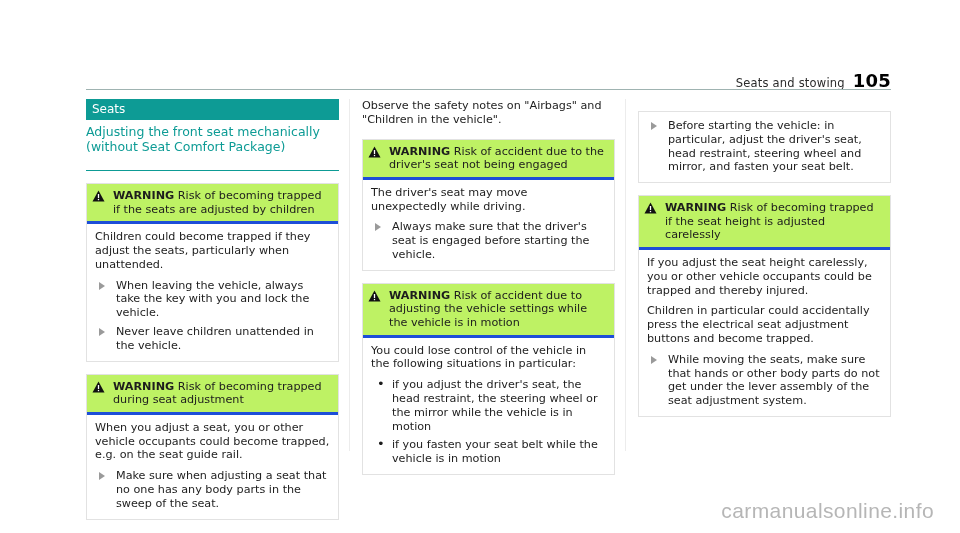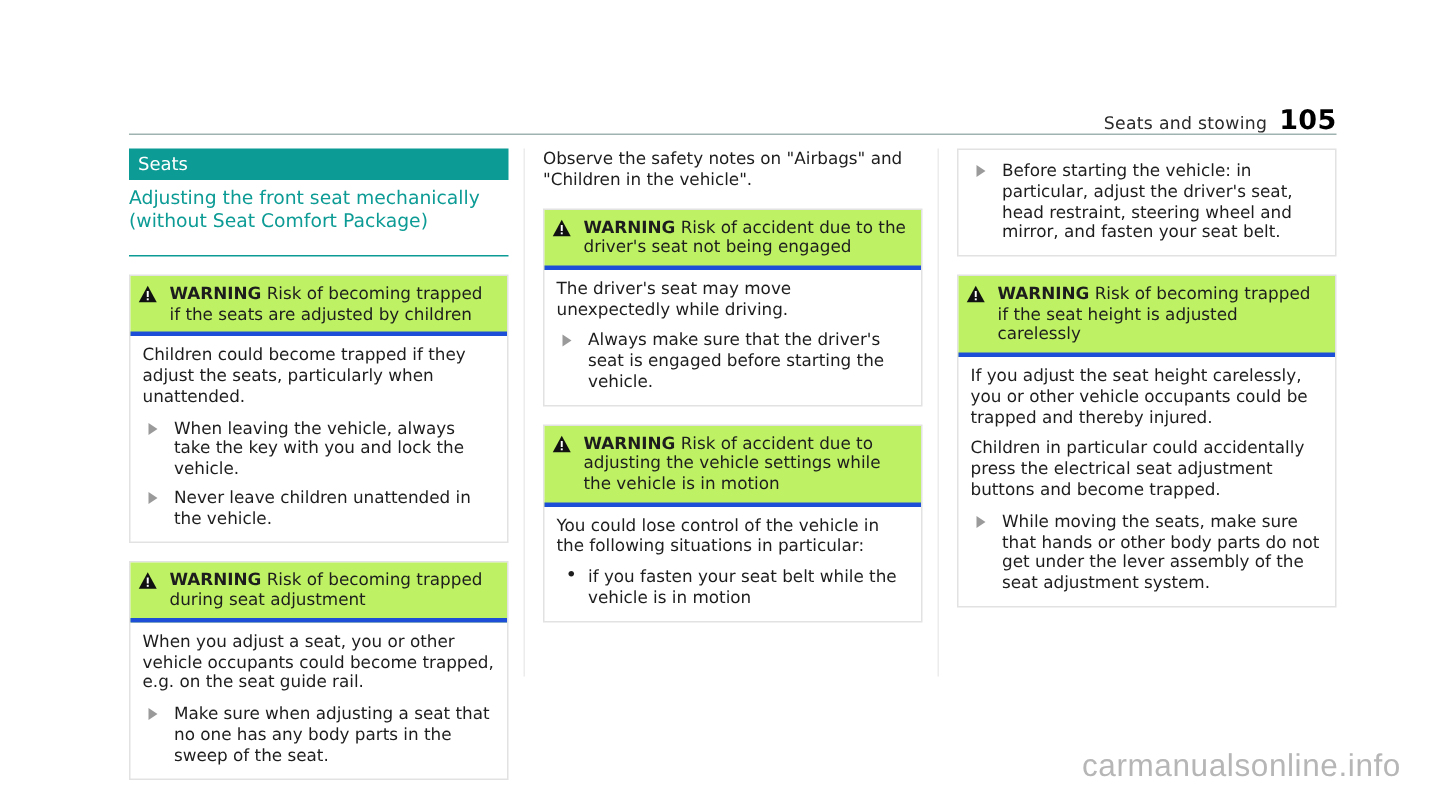--- a/index.html
+++ b/index.html
@@ -186,21 +186,21 @@
     left: 6px;
     top: -1px;
     color: #1d1d1d;
     font-size: 13px;
     line-height: 14px;
   }
 
   .col-3-topbox {
     border: 1px solid #e2e2e2;
     padding: 7px 8px 8px 8px;
-    margin-top: 0;
+    margin-top: 12px;
   }
 
   
   .watermark {
     position: absolute;
     right: 26px;
     bottom: 10px;
     font-size: 21px;
     letter-spacing: 0.4px;
     color: #b6b6b6;
@@ -304,20 +304,21 @@
               <polygon points="6.5,0.5 12.5,11.5 0.5,11.5" fill="#111111"></polygon>
               <rect x="5.85" y="4.0" width="1.3" height="4.0" fill="#ffffff"></rect>
               <rect x="5.85" y="8.9" width="1.3" height="1.3" fill="#ffffff"></rect>
             </svg>
           </span>
           <span class="warn-head-text"><span class="warn-word">WARNING</span> <span>Risk of accident due to adjusting the vehicle settings while the vehicle is in motion</span></span>
         </div>
         <div class="warn-body">
           <p class="para">You could lose control of the vehicle in the following situations in particular:</p>
           <ul class="bullet-list">
+            <li class="marker-dot">if you adjust the driver's seat, the head restraint, the steering wheel or the mirror while the vehicle is in motion</li>
             <li class="marker-dot">if you fasten your seat belt while the vehicle is in motion</li>
           </ul>
         </div>
       </div>
 
     </div>
 
     <div class="col col-3">
 
       <div class="col-3-topbox">

